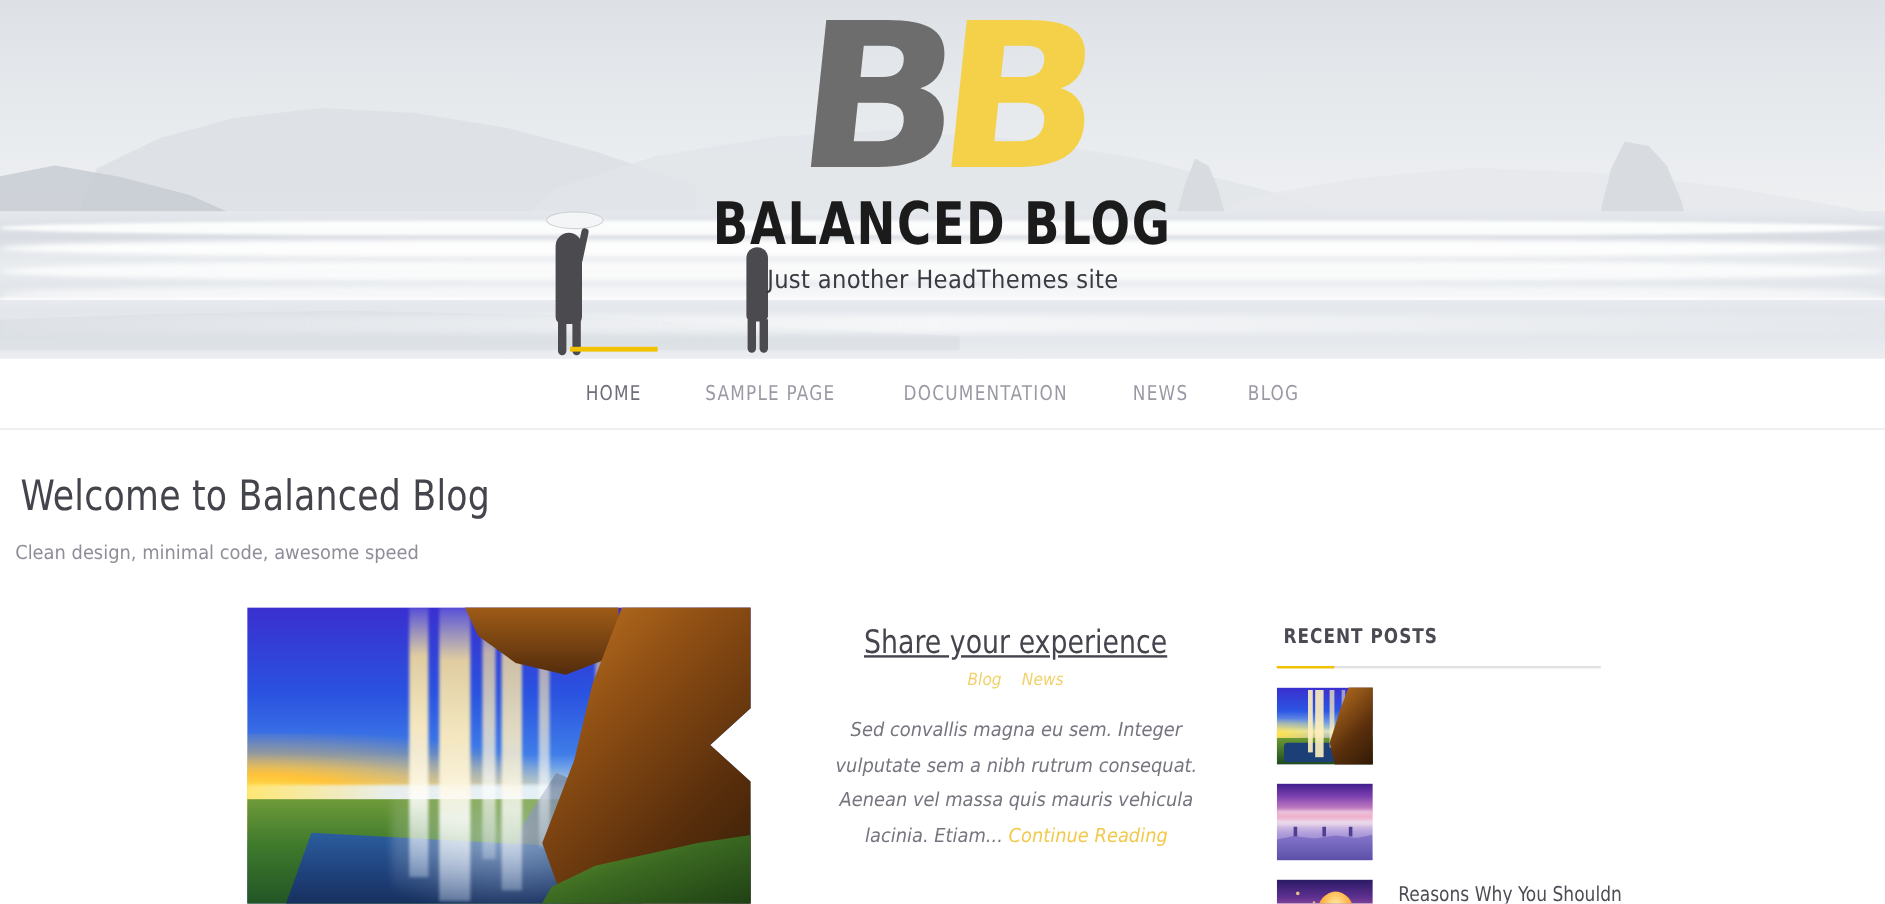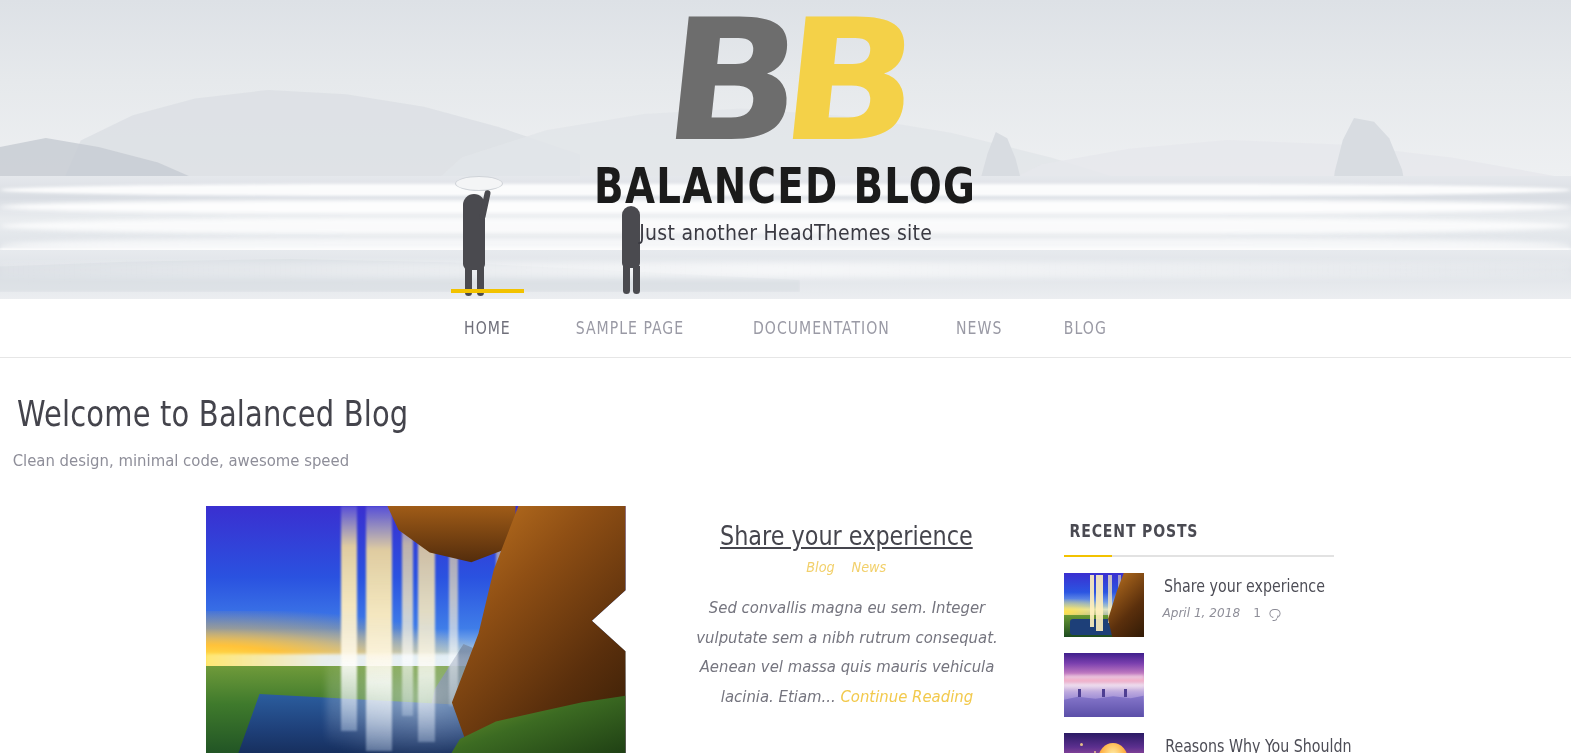--- a/index.html
+++ b/index.html
@@ -79,21 +79,21 @@
                color:#1b1b1b; margin-top:6px; transform:scaleX(.88);
                white-space:nowrap; }
   .site-desc{ font-family:"DejaVu Sans",sans-serif; font-size:21px;
               color:#3a3a42; margin-top:6px; transform:scaleX(.9);
               letter-spacing:.3px; white-space:nowrap; }
 
   
   .navbar{ position:relative; width:100%; height:59px; background:#fff;
            border-bottom:1px solid #e6e6e6; display:flex;
            align-items:center; justify-content:center; }
-  .nav-list{ list-style:none; display:flex; align-items:flex-end; gap:16px;text-decoration:underline; }
+  .nav-list{ list-style:none; display:flex; align-items:flex-end; gap:4px;text-decoration:underline; }
   .nav-item{ position:relative; padding:0 21px; }
   .nav-link{ font-family:"DejaVu Sans Condensed","DejaVu Sans",sans-serif;
              font-size:17px; letter-spacing:1.1px; color:#9a9aa5;
              text-decoration:none; transform:scaleX(.92); display:inline-block;
              white-space:nowrap; }
   .nav-item.active .nav-link{ color:#6f6f7a; }
   .nav-item.active::before{ content:""; position:absolute; left:10px; right:10px;
              top:-29px; height:4px; background:#f2c200; }
 
   
@@ -373,28 +373,20 @@
               <span class="sun"></span>
               <span class="grass"></span>
               <span class="lake"></span>
               <span class="fl fa"></span>
               <span class="fl fb"></span>
               <span class="fl fc"></span>
               <span class="fl fd"></span>
               <span class="rock"></span>
             </span>
           </a>
-          <div class="rp-body">
-            <a class="rp-title" href="#">Share your experience</a>
-            <div class="rp-meta">
-              <span>April 1, 2018</span>
-              <span class="cnt">1</span>
-              <span class="bubble sm"></span>
-            </div>
-          </div>
         </li>
 
         <li class="rp-item">
           <a class="rp-thumb" href="#">
             <span class="t-pur">
               <span class="band b1"></span>
               <span class="band b2"></span>
               <span class="ground"></span>
               <span class="spk" style="left:14px;"></span>
               <span class="spk" style="left:38px;"></span>

